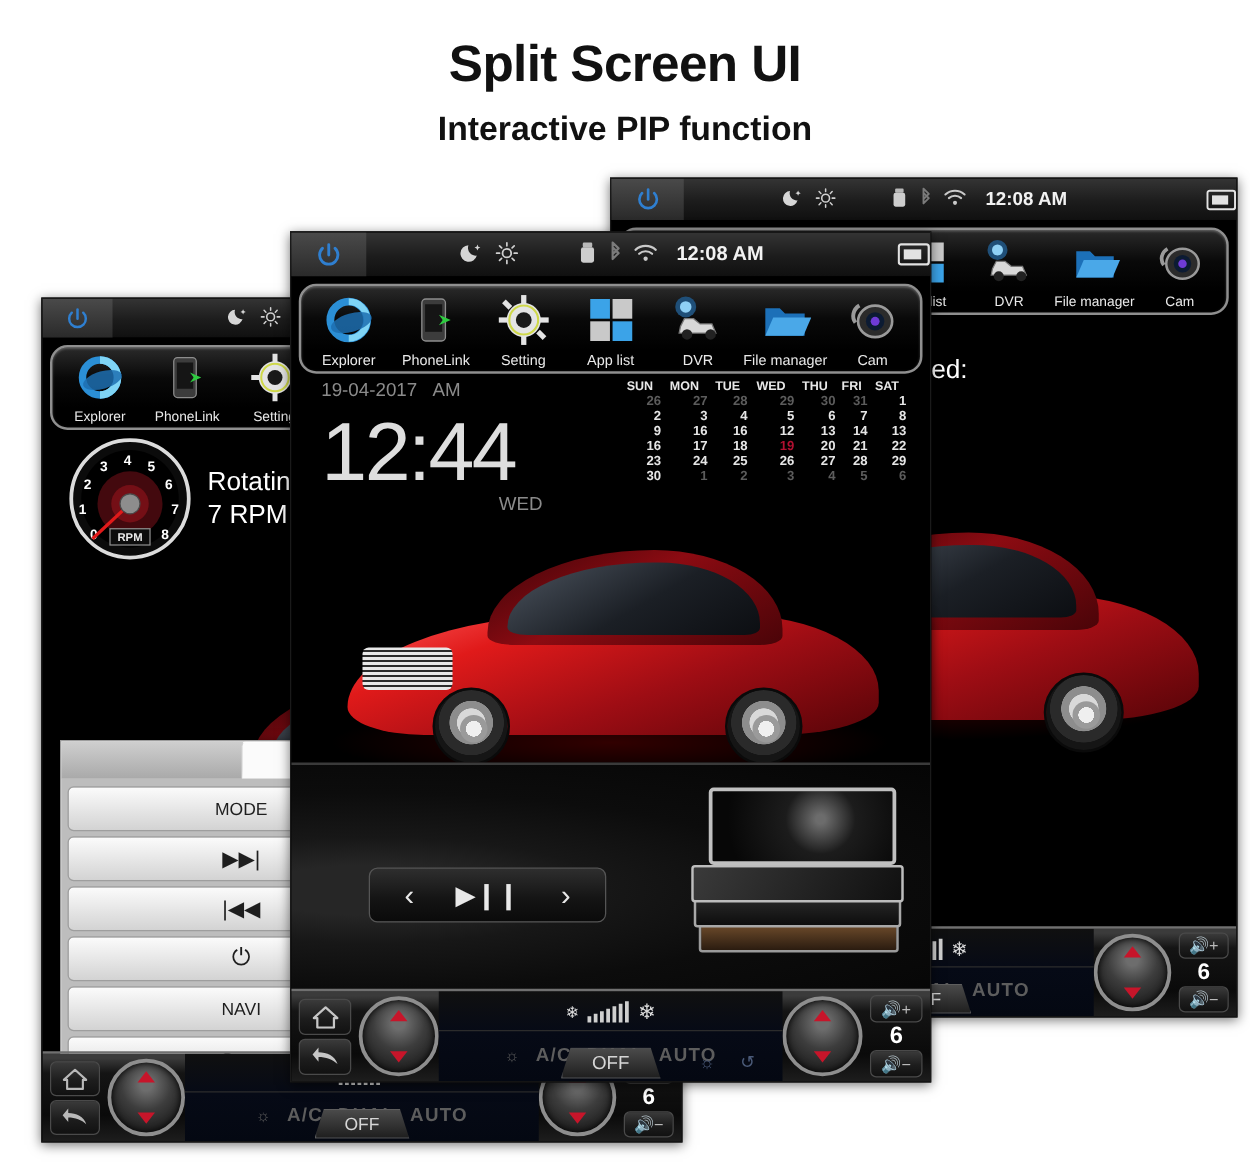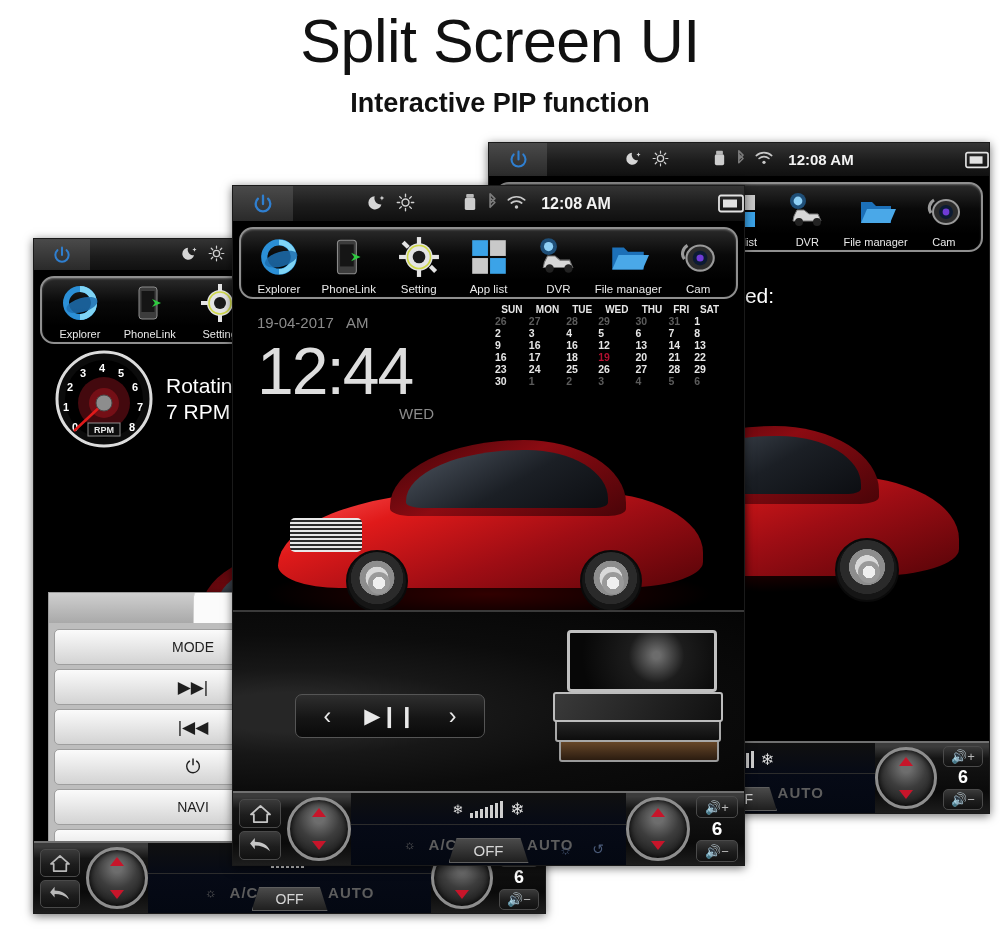--- a/index.html
+++ b/index.html
@@ -1,22 +1,22 @@
 <!DOCTYPE html>
 <html><head>
 <meta charset="utf-8">
 <style>
   * { box-sizing: border-box; margin:0; padding:0; }
   html,body { width:1000px; height:934px; background:#ffffff; overflow:hidden;
               font-family:"Liberation Sans", sans-serif; }
 
   
   #headings { position:absolute; left:0; top:0; width:1000px; text-align:center; }
-  #title { font-size:61px; font-weight:normal; color:#111; letter-spacing:-0.5px;
-           line-height:1.0; padding-top:11px; }
+  #title { font-size:41px; font-weight:bold; color:#111; letter-spacing:-0.5px;
+           line-height:1.0; padding-top:31px; }
   #subtitle { font-size:27px; font-weight:bold; color:#111; padding-top:16px; }
 
   
   .screen { position:absolute; background:#000; overflow:hidden;
             border:1px solid #1a1a1a; box-shadow:0 2px 9px rgba(0,0,0,.55); }
 
   
   .statusbar { position:relative; width:100%; background:linear-gradient(#343434,#1c1c1c 55%,#101010);
                display:flex; align-items:center; border-bottom:1px solid #000; }
   .sb-pw { display:flex; align-items:center; justify-content:center; height:100%;
@@ -43,21 +43,21 @@
 
   
   .clockdate { color:#8b8b8b; }
   .clockbig { color:#dedede; font-weight:300; letter-spacing:-2px;
               text-shadow:0 2px 2px rgba(0,0,0,.9); }
   .clockdow { color:#8b8b8b; text-align:right; }
 
   
   table.cal { border-collapse:collapse; }
   table.cal th { color:#e8e8e8; font-weight:bold; }
-  table.cal td { color:#e6e6e6; font-weight:bold; text-align:left; }
+  table.cal td { color:#e6e6e6; font-weight:bold; text-align:right; }
   table.cal td.dim { color:#5c5c5c; }
   table.cal td.today { color:#b01030; }
 
   
   .carstage { position:absolute; left:0; right:0; bottom:0; overflow:hidden; }
   .car { position:absolute; }
   .carbody { position:absolute; border-radius:48% 30% 22% 16% / 85% 70% 30% 26%;
              background:linear-gradient(160deg,#ff5a5a 0%,#e01a1a 26%,#9e0d14 60%,#570408 100%); }
   .carroof { position:absolute; border-radius:60% 46% 8% 10% / 92% 88% 10% 10%;
              background:linear-gradient(150deg,#3a0408,#8c0b12 45%,#4a0408); }
@@ -864,21 +864,21 @@
             <ellipse cx="22" cy="21" rx="13" ry="12" fill="#2b2b2b" stroke="#9a9a9a" stroke-width="2"></ellipse>
             <circle cx="22" cy="21" r="7" fill="#0c1b33"></circle>
             <circle cx="22" cy="21" r="3.4" fill="#6f3bd6"></circle>
             <path d="M10 9c-5 3-6 9-3 13" stroke="#9a9a9a" stroke-width="3" fill="none"></path>
           </svg>
       </span>
       <span class="docklabel" style="font-size:11.5px;">Cam</span>
     </div>
   </div>
 
-  <div style="position:absolute; left:24px; top:128px; width:215px;">
+  <div style="position:absolute; left:24px; top:118px; width:215px;">
     <div style="font-size:15px;">
       <span class="clockdate">19-04-2017</span>
       <span class="clockdate" style="margin-left:8px;">AM</span>
     </div>
     <div class="clockbig" style="font-size:66px; margin-top:2px;">12:44</div>
     <div class="clockdow" style="font-size:15px; margin-top:-4px; padding-right:38px;">WED</div>
   </div>
 
   <div style="position:absolute; left:262px; top:118px; width:230px;">
     <table class="cal" style="width:100%;">

